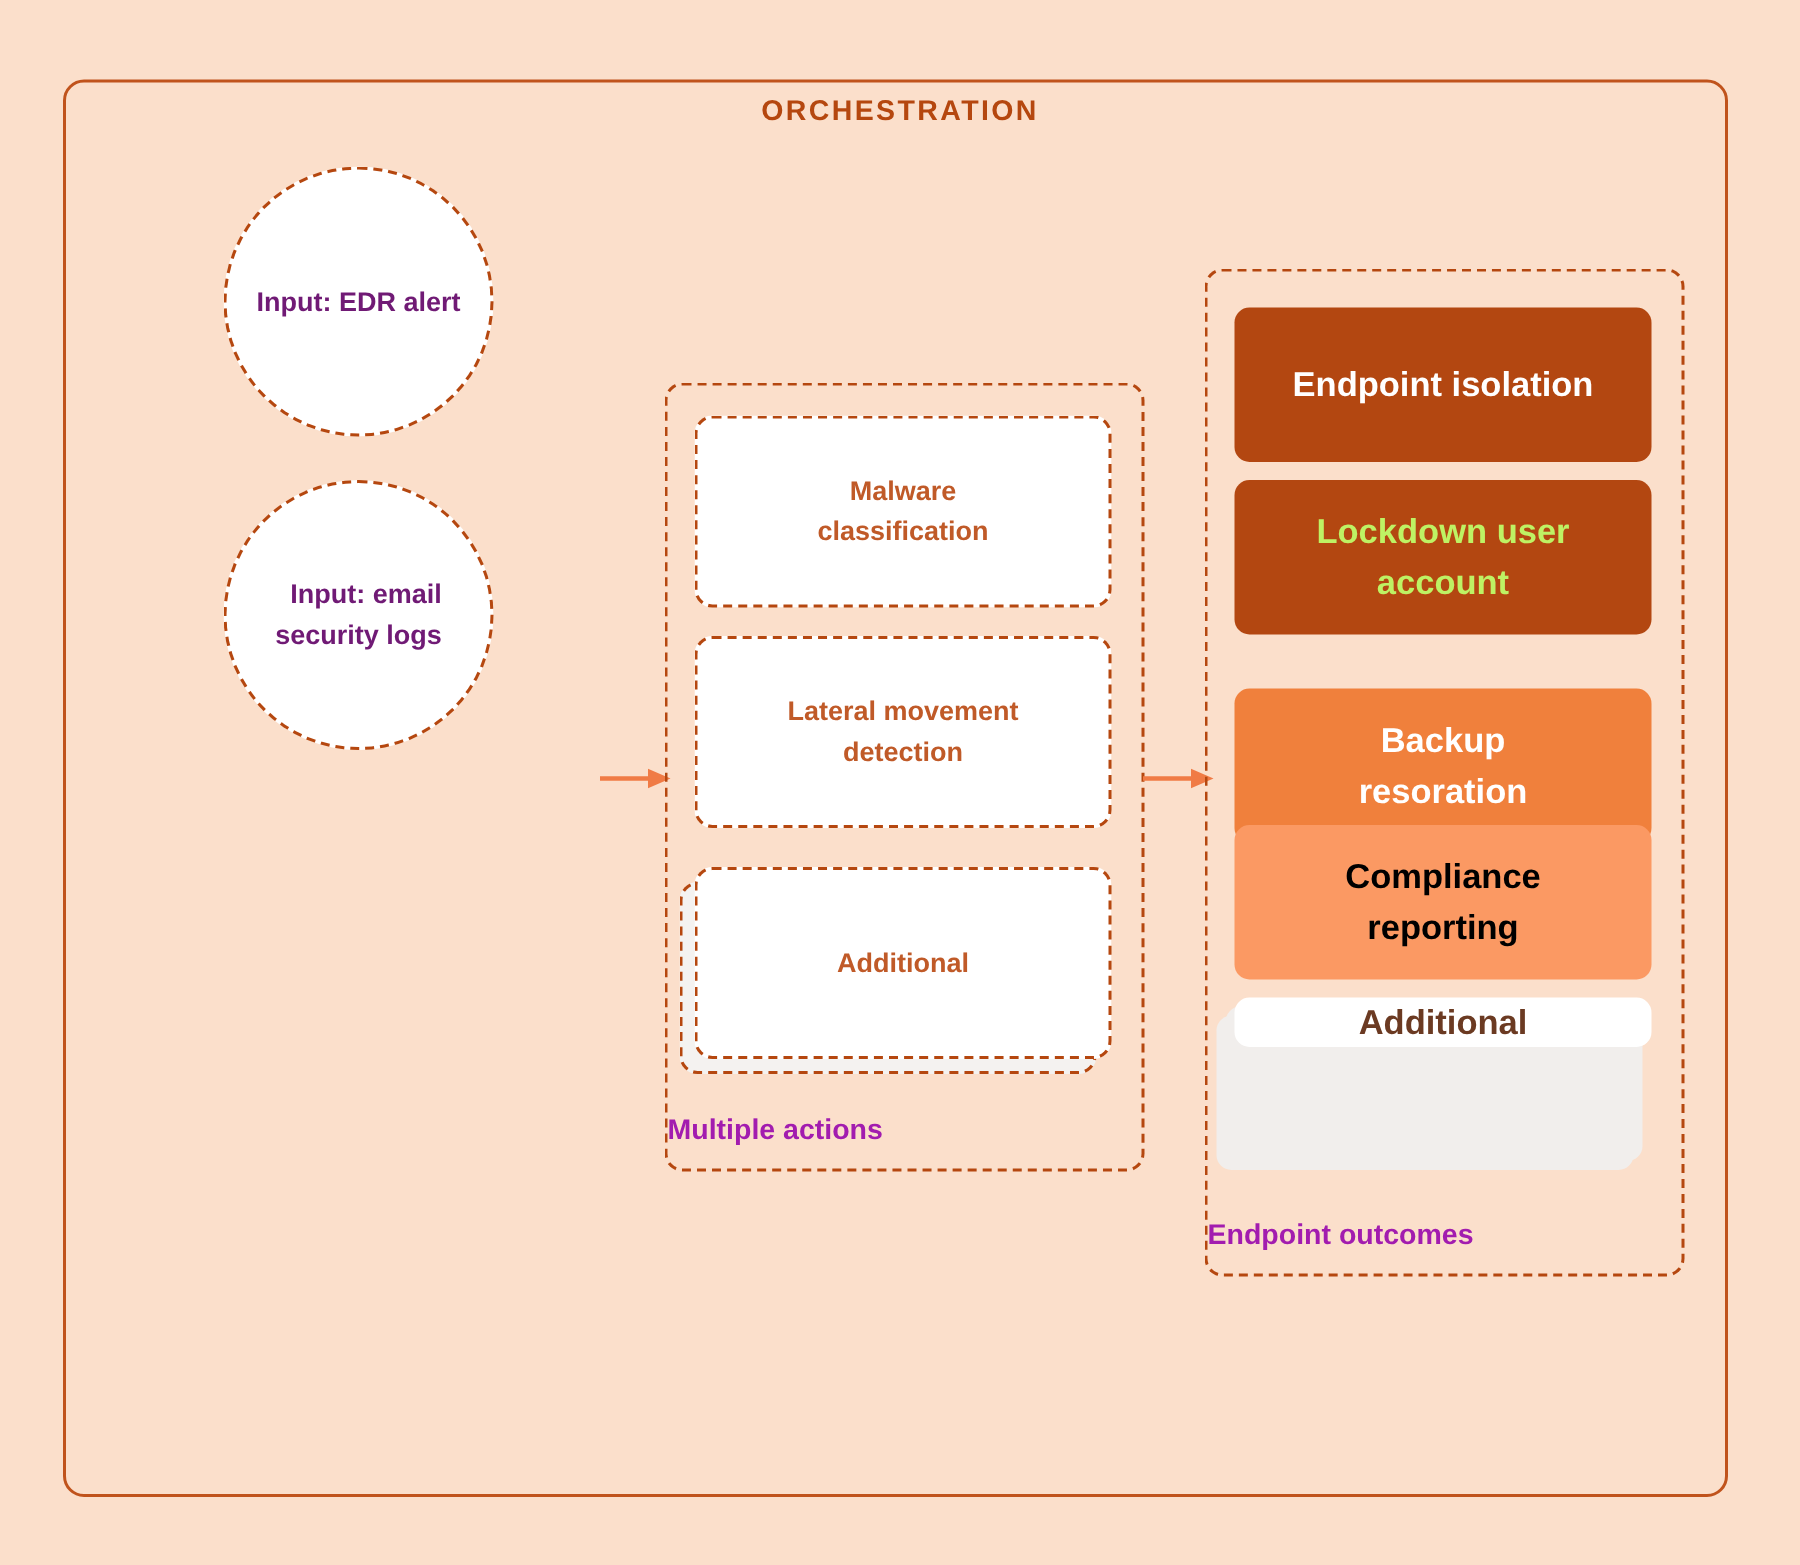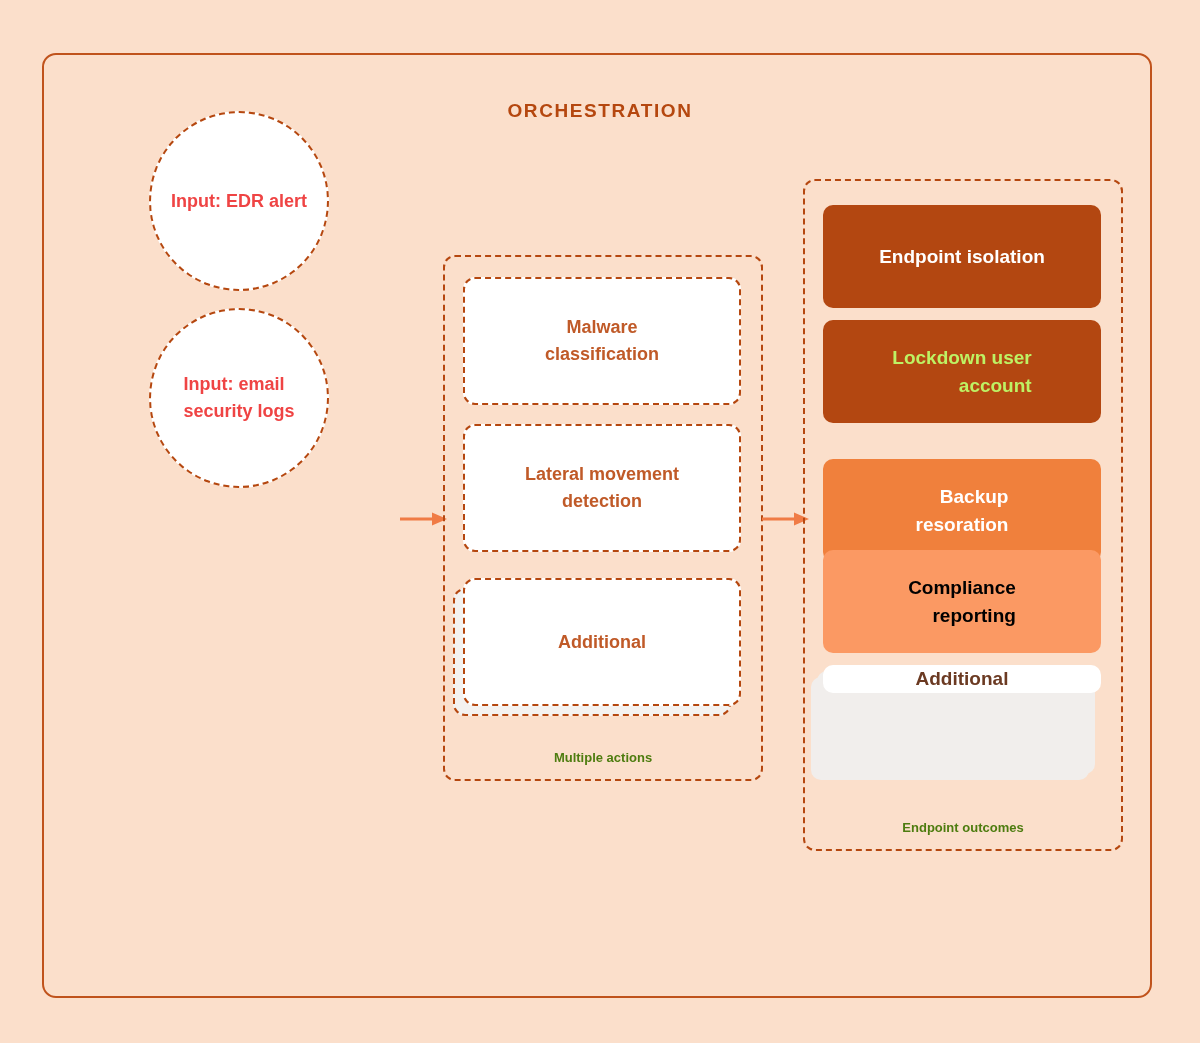--- a/index.html
+++ b/index.html
@@ -36,37 +36,36 @@
   .orchestration-title {
     position: absolute;
     left: 0;
     top: 64px;
     width: 1200px;
     text-align: center;
     font-size: 19px;
     font-weight: bold;
     letter-spacing: 1.6px;
     color: #B5470F;
-    margin-top: 36px;
   }
 
   
   .group {
     position: absolute;
     border: 2px dashed #B5470F;
     border-radius: 12px;
     box-sizing: border-box;
   }
   .group-label {
     position: absolute;
     width: 100%;
-    text-align: center;
-    font-size: 13px;
-    font-weight: bold;
-    color: #4d7c0f;
+    text-align: left;
+    font-size: 19px;
+    font-weight: bold;
+    color: #a21caf;
     left: 0;
   }
 
   #inputs-group   { left: 80px;  top: 85px;  width: 320px;  height: 888px; }
   #actions-group  { left: 443px; top: 255px; width: 320px;  height: 526px; }
   #outcomes-group { left: 803px; top: 179px; width: 320px;  height: 672px; }
 
   #inputs-group   .group-label { bottom: 22px; }
   #actions-group  .group-label { bottom: 14px; }
   #outcomes-group .group-label { bottom: 14px; }
@@ -76,31 +75,31 @@
     position: absolute;
     width: 180px;
     height: 180px;
     border-radius: 50%;
     background: #FFFFFF;
     border: 2px dashed #B5470F;
     box-sizing: border-box;
     display: flex;
     align-items: center;
     justify-content: center;
-    text-align: left;
+    text-align: right;
     font-size: 18px;
     font-weight: bold;
-    color: #ef4444;
+    color: #701a75;
     line-height: 1.5;
     padding: 0 14px;
   }
   .circle-text { display: block; }
 
   #circle-0 { left: 149px; top: 111px; }
-  #circle-1 { left: 149px; top: 308px; }
+  #circle-1 { left: 149px; top: 320px; }
   #circle-2 { left: 149px; top: 510px; }
 
   
   .circle-stack { position: absolute; left: 149px; top: 707px; width: 180px; height: 180px; }
   .circle-ghost {
     position: absolute;
     width: 180px;
     height: 180px;
     border-radius: 50%;
     background: #F4F2F0;
@@ -149,22 +148,22 @@
 
   
   .outcome-card {
     position: absolute;
     width: 278px;
     border-radius: 10px;
     box-sizing: border-box;
     display: flex;
     align-items: center;
     justify-content: center;
-    text-align: right;
-    font-size: 19px;
+    text-align: center;
+    font-size: 23px;
     font-weight: bold;
     line-height: 1.45;
     padding: 0 18px;
     left: 823px;
   }
   #outcome-0 { top: 205px; height: 103px; }
   #outcome-1 { top: 320px; height: 103px; }
   #outcome-2 { top: 459px; height: 103px; }
   #outcome-3 { top: 550px; height: 103px; }
 

